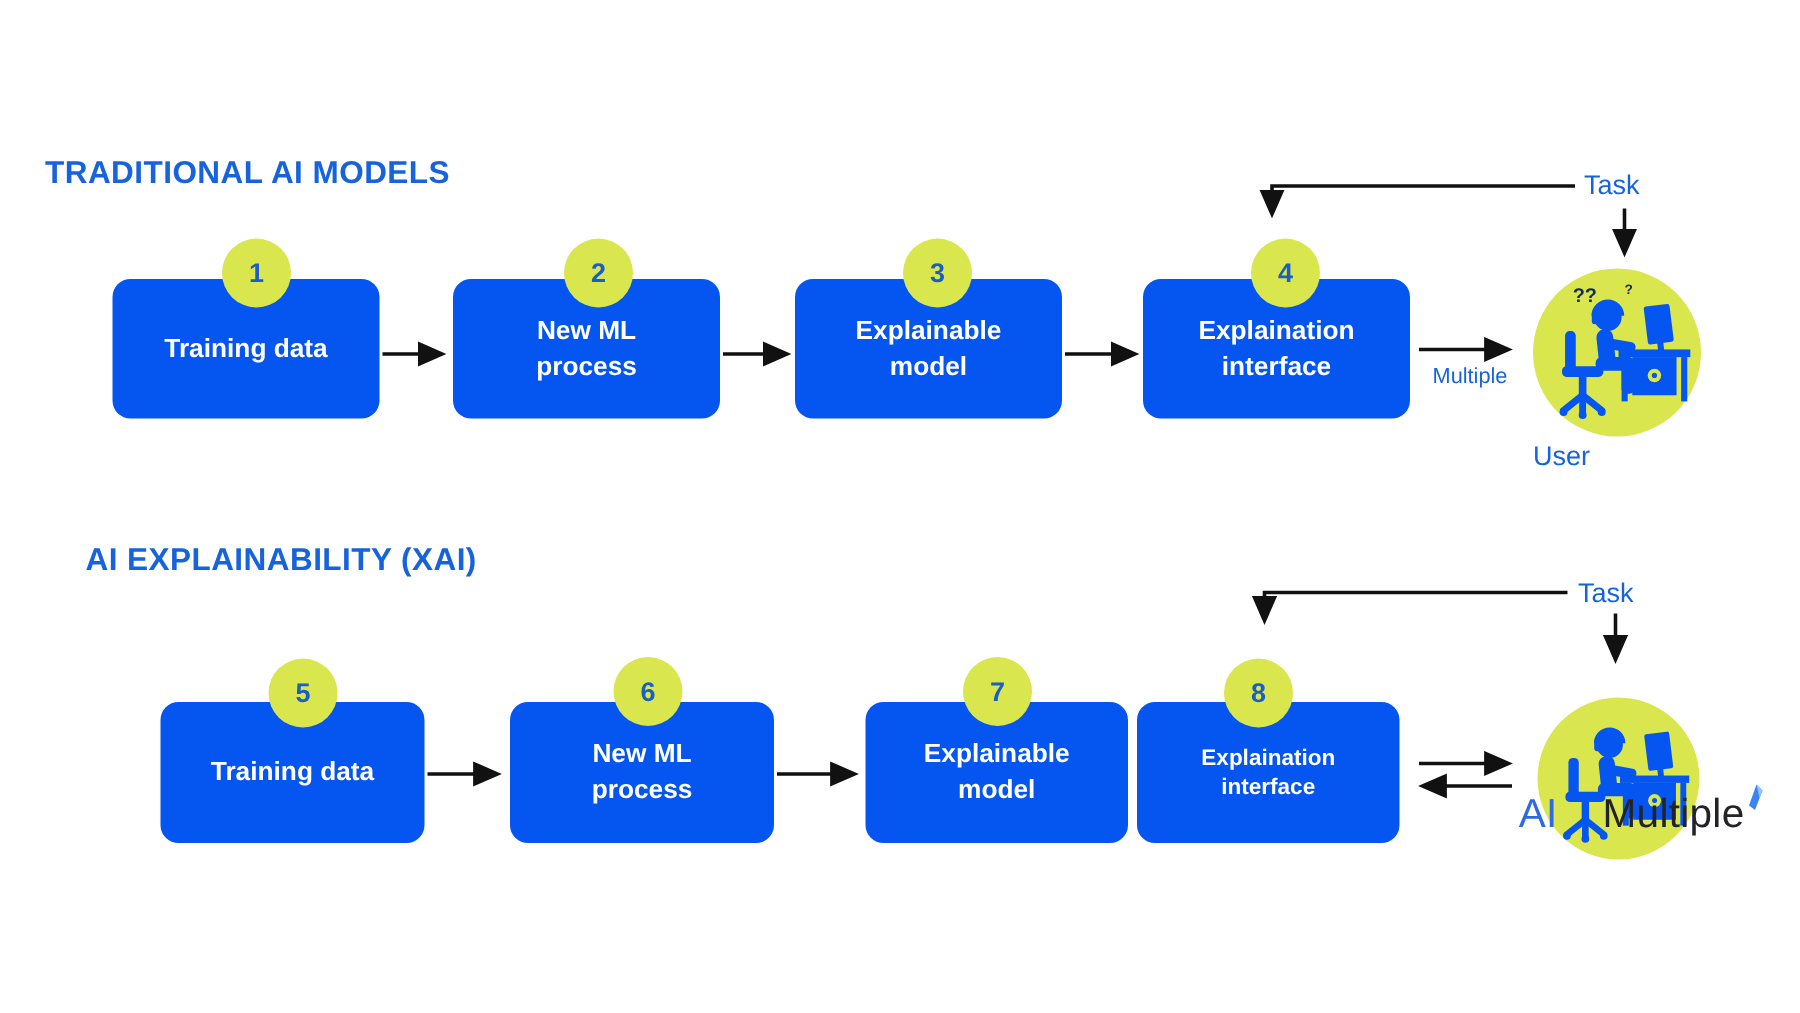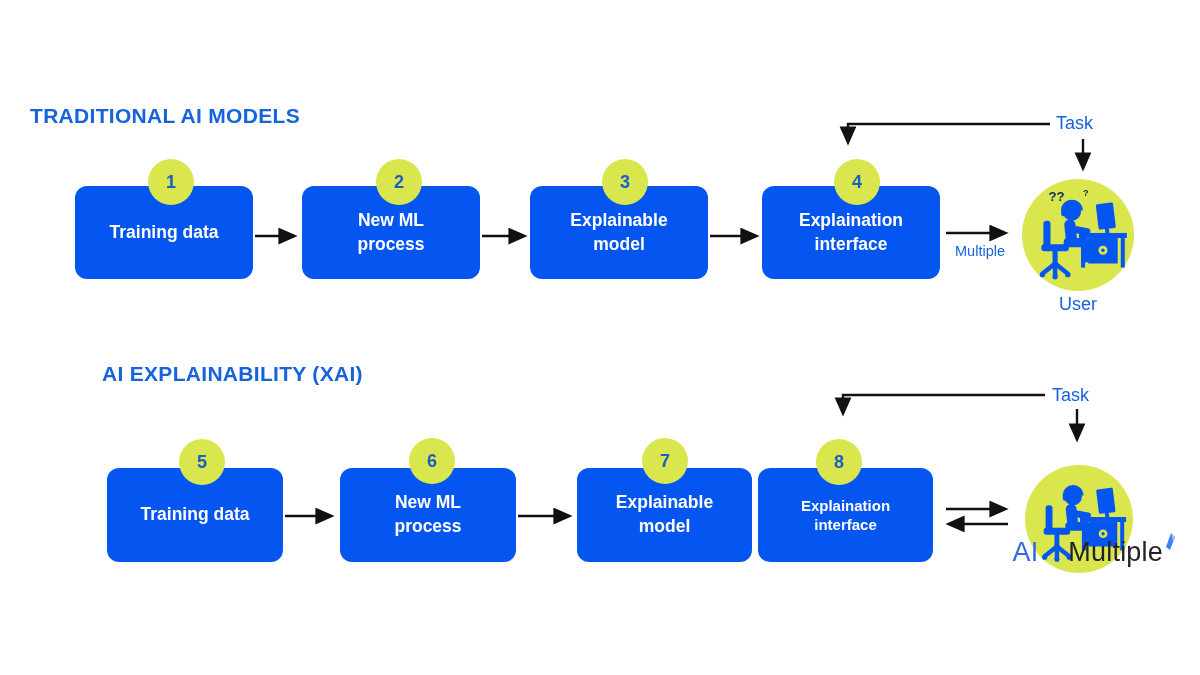--- a/index.html
+++ b/index.html
@@ -23,24 +23,24 @@
     position:absolute;z-index:3;width:46px;height:46px;border-radius:50%;
     background:#d9e64e;display:flex;align-items:center;justify-content:center;
     color:#1a5fc4;font-weight:bold;font-size:18px;
   }
   .user-circle{position:absolute;z-index:2;border-radius:50%;background:#d9e64e;}
   .user-circle svg{position:absolute;left:0;top:0;width:100%;height:100%;}
   .flow-label{
     position:absolute;z-index:3;color:#1663dd;font-weight:normal;white-space:nowrap;
   }
   .task-label{font-size:18px;}
-  .user-label{font-size:18px;text-align:center;}
+  .user-label{font-size:18px;}
   .decision-label{font-size:14.5px;text-align:center;}
   .logo{
-    position:absolute;z-index:3;right:22px;bottom:6px;font-size:27px;
+    position:absolute;z-index:3;right:22px;bottom:16px;font-size:27px;
     letter-spacing:.2px;display:flex;align-items:flex-start;
   }
   .logo .ai{color:#2f6bdf;font-weight:500;}
   .logo .rest{color:#222227;font-weight:500;margin-left:30px;}
   .logo .spark{margin-left:1px;margin-top:-4px;}
 </style>
 </head>
 <body>
 
 <div class="canvas">
@@ -127,21 +127,21 @@
           <rect x="80" y="48" width="4" height="6"></rect>
         </g>
       </g>
 
       <text x="26" y="22" font-size="13" font-weight="bold" fill="#122a5c">??</text>
       <text x="60" y="17" font-size="9" font-weight="bold" fill="#122a5c">?</text>
     </svg>
   </div>
   <div class="flow-label user-label" style="left:1022px;top:294px;width:112px;">User</div>
 
-  <div class="section-heading" style="left:57px;top:362px;margin-left:45px;">AI EXPLAINABILITY (XAI)</div>
+  <div class="section-heading" style="left:57px;top:362px;">AI EXPLAINABILITY (XAI)</div>
 
   <div class="step-box" style="left:107px;top:468px;width:176px;height:94px;">
     <span>Training data</span>
   </div>
   <div class="step-box" style="left:340px;top:468px;width:176px;height:94px;">
     <span>New ML process</span>
   </div>
   <div class="step-box" style="left:577px;top:468px;width:175px;height:94px;">
     <span>Explainable model</span>
   </div>

